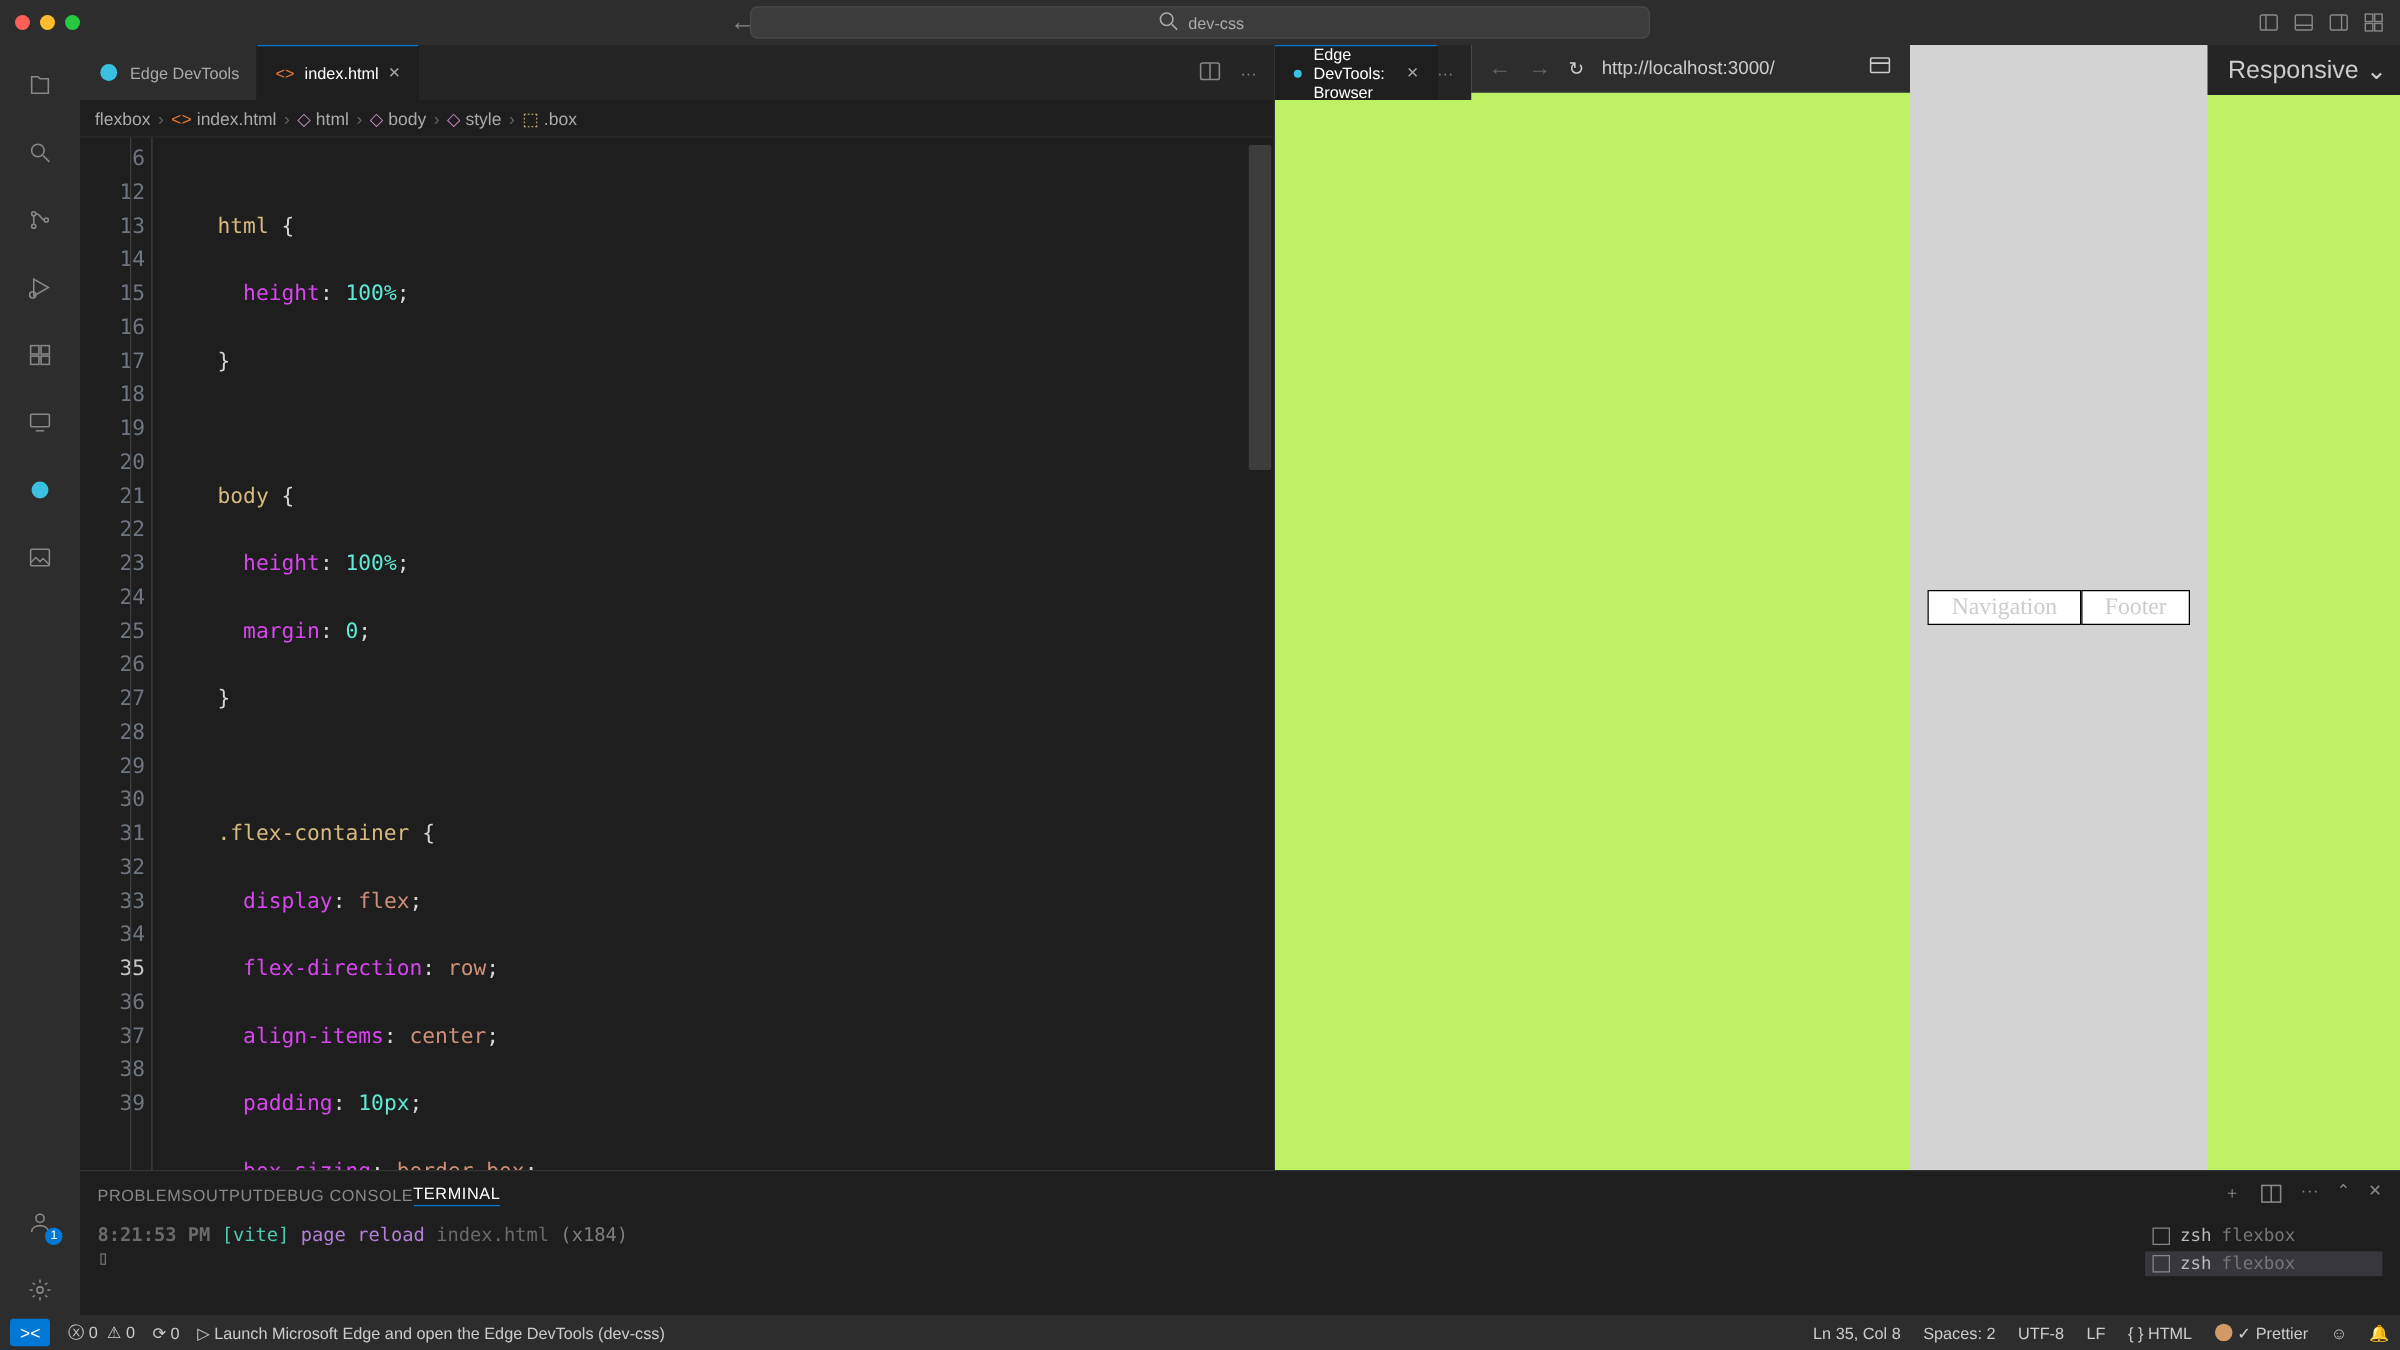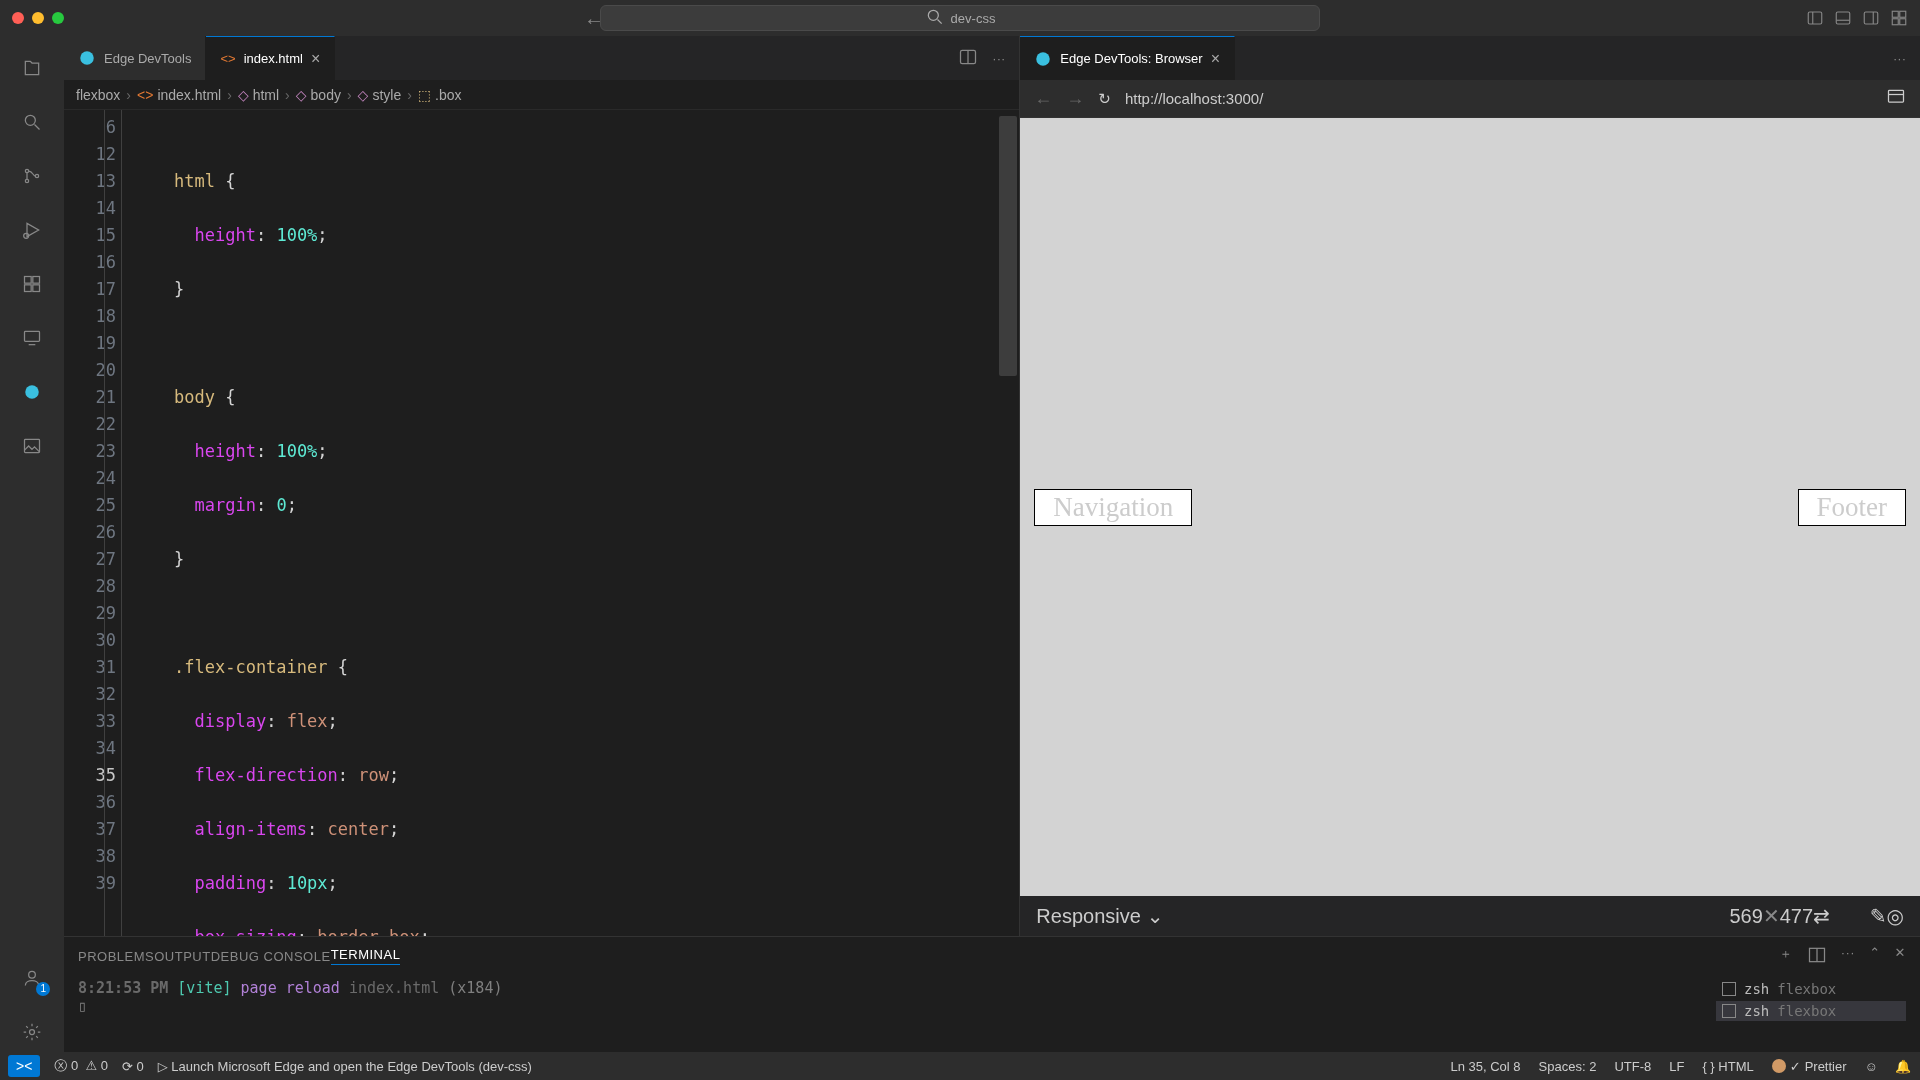--- a/index.html
+++ b/index.html
@@ -48,21 +48,21 @@
 .editor-region { flex: 1; display: flex; flex-direction: column; min-width: 0; }
 
 .tab-row { height: 44px; background: #252526; display: flex; align-items: stretch; }
 .tab { display: flex; align-items: center; padding: 0 14px; gap: 8px; color: #aaa; background: #2d2d2d; border-right: 1px solid #1e1e1e; }
 .tab.active { background: #1e1e1e; color: #fff; border-top: 1px solid #0078d4; }
 .tab-close { color: #aaa; font-size: 16px; cursor: pointer; }
 .tab-actions { margin-left: auto; display: flex; align-items: center; gap: 14px; padding-right: 14px; color: #888; }
 
 .split-body { flex: 1; display: flex; min-height: 0; }
 .left-pane { flex: 1.03; display: flex; flex-direction: column; border-right: 1px solid #333; min-width:0; }
-.right-pane { flex: 0.97; display: flex; flex-direction: column; min-width:0; background:#bef264; }
+.right-pane { flex: 0.97; display: flex; flex-direction: row; min-width:0; background:#bef264; }
 
 .breadcrumb { height: 30px; display: flex; align-items: center; padding: 0 12px; gap: 6px; color: #aaa; font-size: 14px; border-bottom: 1px solid #2a2a2a; }
 .bc-sep { color: #666; }
 .bc-item { display: flex; align-items: center; gap: 4px; }
 
 .code-area { flex: 1; display: flex; overflow: hidden; font-family: 'Menlo', 'Consolas', monospace; font-size: 17px; line-height: 27px; position: relative; }
 .gutter { width: 62px; text-align: right; color: #6e7681; padding-right: 10px; padding-top: 4px; user-select:none; }
 .gutter .ln { height: 27px; }
 .gutter .ln.cur { color: #c6c6c6; }
 .code-text { flex:1; padding-top: 4px; padding-left: 48px; white-space: pre; color: #d4d4d4; position:relative; }
@@ -77,21 +77,21 @@
 
 .scrollbar-v { position:absolute; right:2px; top:6px; width:18px; height:260px; background:rgba(121,121,121,0.35); border-radius:2px; }
 
 .dev-tab-row { height: 44px; background: #252526; display: flex; align-items: stretch; }
 .dev-toolbar { height: 38px; display: flex; align-items: center; gap: 14px; padding: 0 14px; background:#2d2d2d; border-bottom:1px solid #333; }
 .dev-toolbar .arrow { color: #666; font-size: 18px; }
 .dev-toolbar .reload { color: #ccc; font-size: 15px; }
 .dev-url { flex: 1; background: transparent; border:none; color: #ccc; font-size: 15px; outline:none; }
 .preview-area { flex:1; background:#d3d3d3; display:flex; align-items:center; padding:14px; }
 .preview-inner { width:100%; display:flex; justify-content:space-between; }
-.preview-box { background:#ffffff; border:1px solid #000; font-family: Georgia, 'Times New Roman', serif; font-size:27px; padding: 2px 18px; }
+.preview-box { background:#ffffff; border:1px solid #000; font-family: Georgia, 'Times New Roman', serif; font-size:19px; padding: 2px 18px; }
 .device-bar { height: 40px; background:#252526; display:flex; align-items:center; padding:0 16px; gap:14px; color:#ccc; font-size:20px; }
 .device-bar .respline { display:flex; align-items:center; gap:6px; }
 .device-bar .dims { margin-left:auto; display:flex; align-items:center; gap:0; }
 .device-bar .x { color:#888; }
 
 .bottom-panel { height: 116px; border-top: 1px solid #333; display:flex; flex-direction:column; background:#1e1e1e; }
 .panel-tabs { display:flex; height:38px; align-items:center; padding:0 14px; font-size:13px; letter-spacing:0.5px; color:#888; }
 .panel-tabs .pt.active { color:#fff; border-bottom:1px solid #0078d4; padding-bottom:2px; }
 .panel-tabs .pt-actions { margin-left:auto; display:flex; gap:14px; }
 .terminal-body { flex:1; padding: 4px 14px; font-family: Menlo, monospace; font-size:15px; display:flex; }

